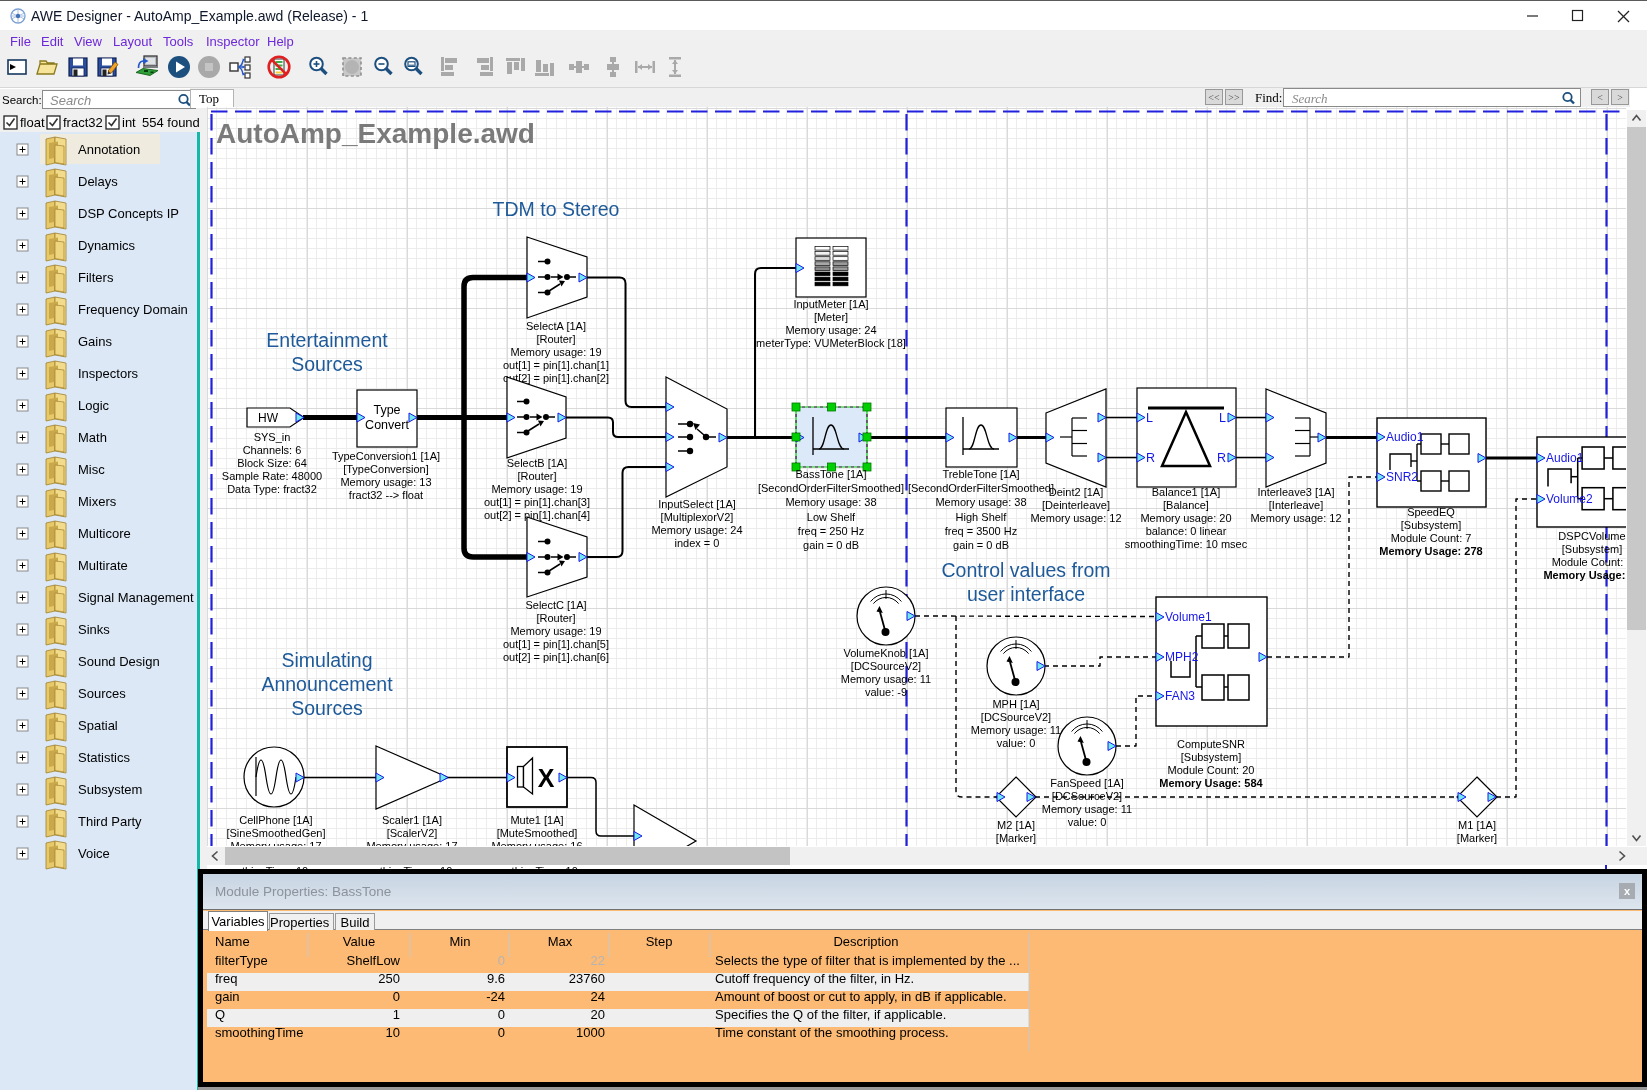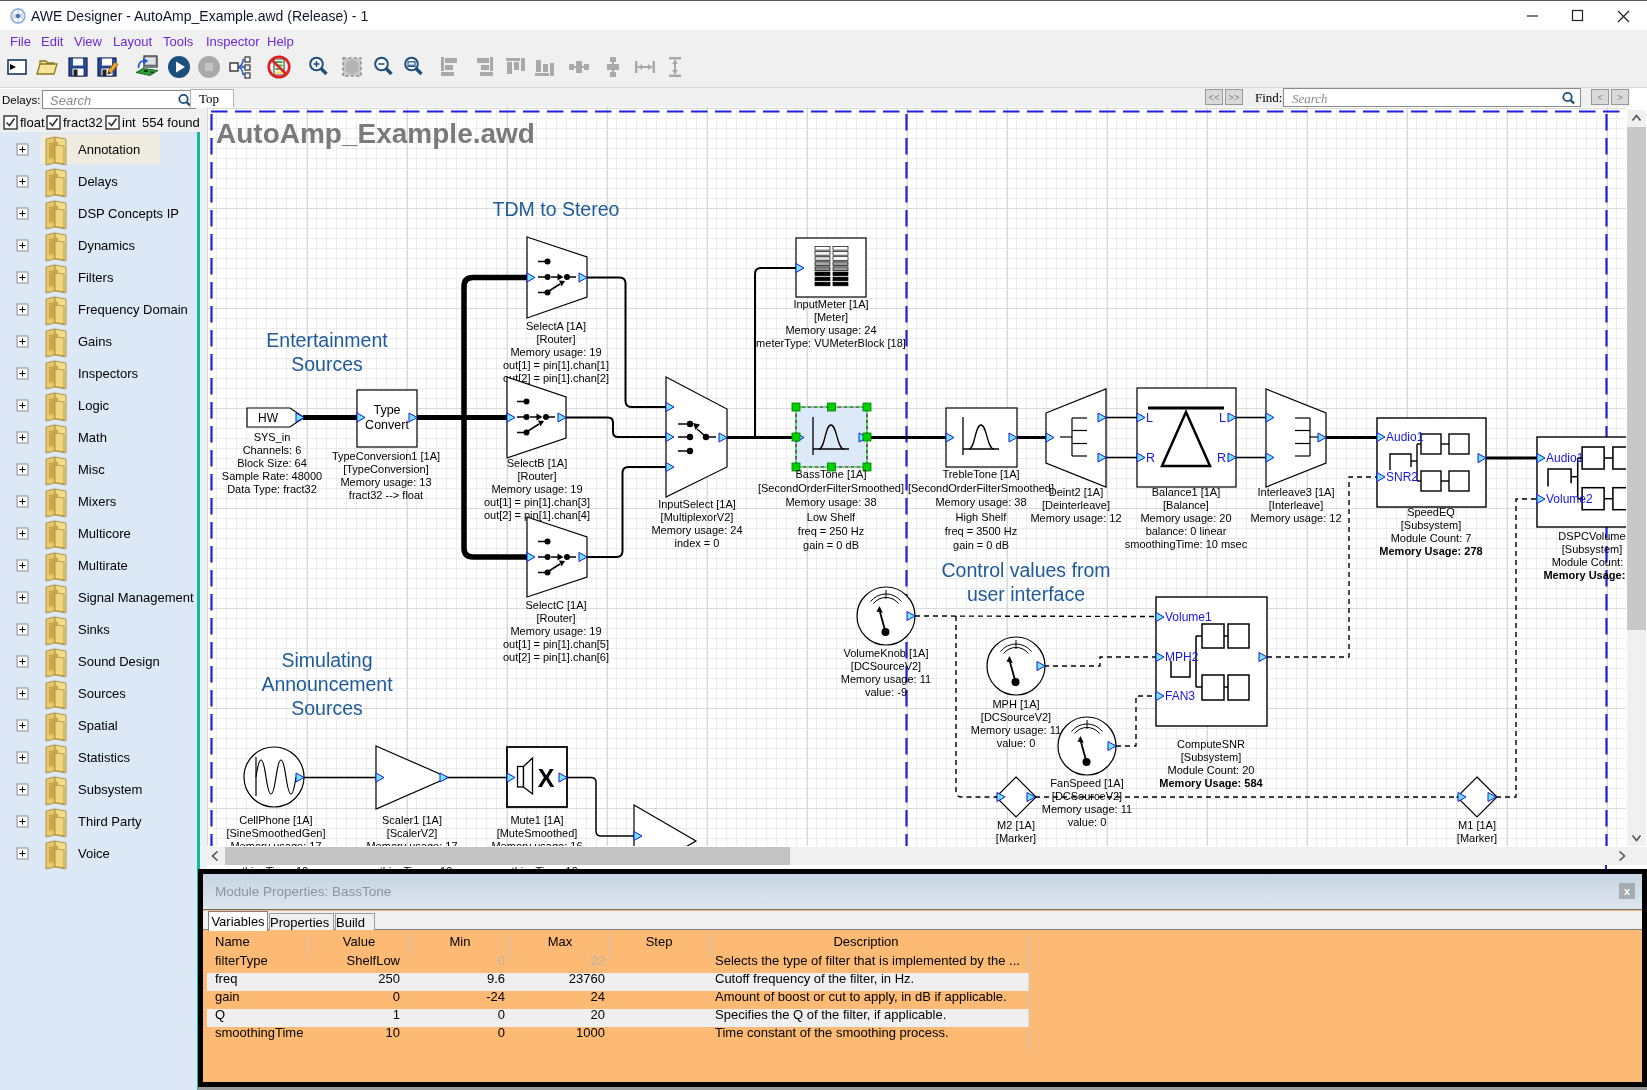--- a/index.html
+++ b/index.html
@@ -179,21 +179,21 @@
     <svg style="position:absolute;left:663px;top:3px" width="24" height="24" viewBox="0 0 24 24">
       <rect x="6" y="2" width="12" height="2.5" fill="#a9a9a9"></rect>
       <rect x="6" y="19.5" width="12" height="2.5" fill="#a9a9a9"></rect>
       <line x1="12" y1="5" x2="12" y2="19" stroke="#a9a9a9" stroke-width="2"></line>
       <path d="M12,5 L9,9 L15,9 Z" fill="#a9a9a9"></path>
       <path d="M12,19 L9,15 L15,15 Z" fill="#a9a9a9"></path>
     </svg>
   </div>
 
 <div class="abs" id="searchrow">
-  <div class="abs" style="left:2px;top:5px;font-size:11.5px;color:#000">Delays:</div>
+  <div class="abs" style="left:2px;top:5px;font-size:11.5px;color:#000">Search:</div>
   <div class="abs" style="left:42px;top:1px;width:154px;height:19px;background:#fff;border:1px solid #8a8a8a">
     <span style="position:absolute;left:7px;top:2px;font-size:13px;font-style:italic;color:#8a8a8a">Search</span>
     <svg style="position:absolute;right:3px;top:2px" width="15" height="15" viewBox="0 0 15 15">
         <circle cx="6.5" cy="6" r="4.2" fill="none" stroke="#1d4f7e" stroke-width="1.8"></circle>
         <line x1="9.5" y1="9" x2="13" y2="12.5" stroke="#1d4f7e" stroke-width="2.4"></line>
       </svg>
   </div>
   <svg class="abs" style="left:0;top:25px" width="200" height="18" viewBox="0 0 200 18">
     <g stroke="#222" stroke-width="1.3" fill="#fff">
       <rect x="4" y="2" width="13" height="13"></rect>
@@ -865,21 +865,21 @@
 
 <div class="abs" style="left:198px;top:869px;width:1449px;height:218px;background:#000">
   <div class="abs" style="left:5px;top:5px;width:1439px;height:208px;background:#fdba74">
     <div class="abs" style="left:0;top:0;width:1439px;height:36px;background:linear-gradient(#c7d4e2,#dde5ee);border-bottom:1px solid #707070">
       <div class="abs" style="left:12px;top:10px;font-size:13.5px;color:#8b939c">Module Properties: BassTone</div>
       <div class="abs" style="left:1416px;top:9px;width:16px;height:16px;background:#a6acb2;color:#fff;font-size:11px;font-weight:bold;text-align:center;line-height:16px">x</div>
     </div>
     <div class="abs" style="left:0;top:37px;width:1439px;height:19px;background:#f0f0f0;border-bottom:1px solid #808080"></div>
     <div class="abs" style="left:5px;top:37px;width:60px;height:20px;background:#fff;border:1px solid #808080;border-bottom:none;font-size:13px;text-align:center;padding-top:2px">Variables</div>
     <div class="abs" style="left:66px;top:39px;width:65px;height:17px;background:#f0f0f0;border:1px solid #9a9a9a;border-bottom:none;font-size:13px;text-align:left;padding-top:1px">Properties</div>
-    <div class="abs" style="left:132px;top:39px;width:40px;height:17px;background:#f0f0f0;border:1px solid #9a9a9a;border-bottom:none;font-size:13px;text-align:left;padding-top:1px">Build</div>
+    <div class="abs" style="left:132px;top:39px;width:40px;height:17px;background:#f0f0f0;border:1px solid #9a9a9a;border-bottom:none;font-size:13px;text-align:center;padding-top:1px">Build</div>
     <svg class="abs" style="left:0;top:57px" width="1439" height="151" viewBox="0 0 1439 151" font-family="Liberation Sans, sans-serif" font-size="13">
       <rect x="4" y="42" width="822" height="18" fill="#efefef"></rect>
       <rect x="4" y="78" width="822" height="18" fill="#efefef"></rect>
       <g stroke="#c8c8c8" stroke-width="1">
         <line x1="105" y1="2" x2="105" y2="26"></line>
           <line x1="207" y1="2" x2="207" y2="26"></line>
         <line x1="306" y1="2" x2="306" y2="26"></line>
           <line x1="406" y1="2" x2="406" y2="26"></line>
         <line x1="507" y1="2" x2="507" y2="26"></line>
           <line x1="826" y1="2" x2="826" y2="120"></line>

